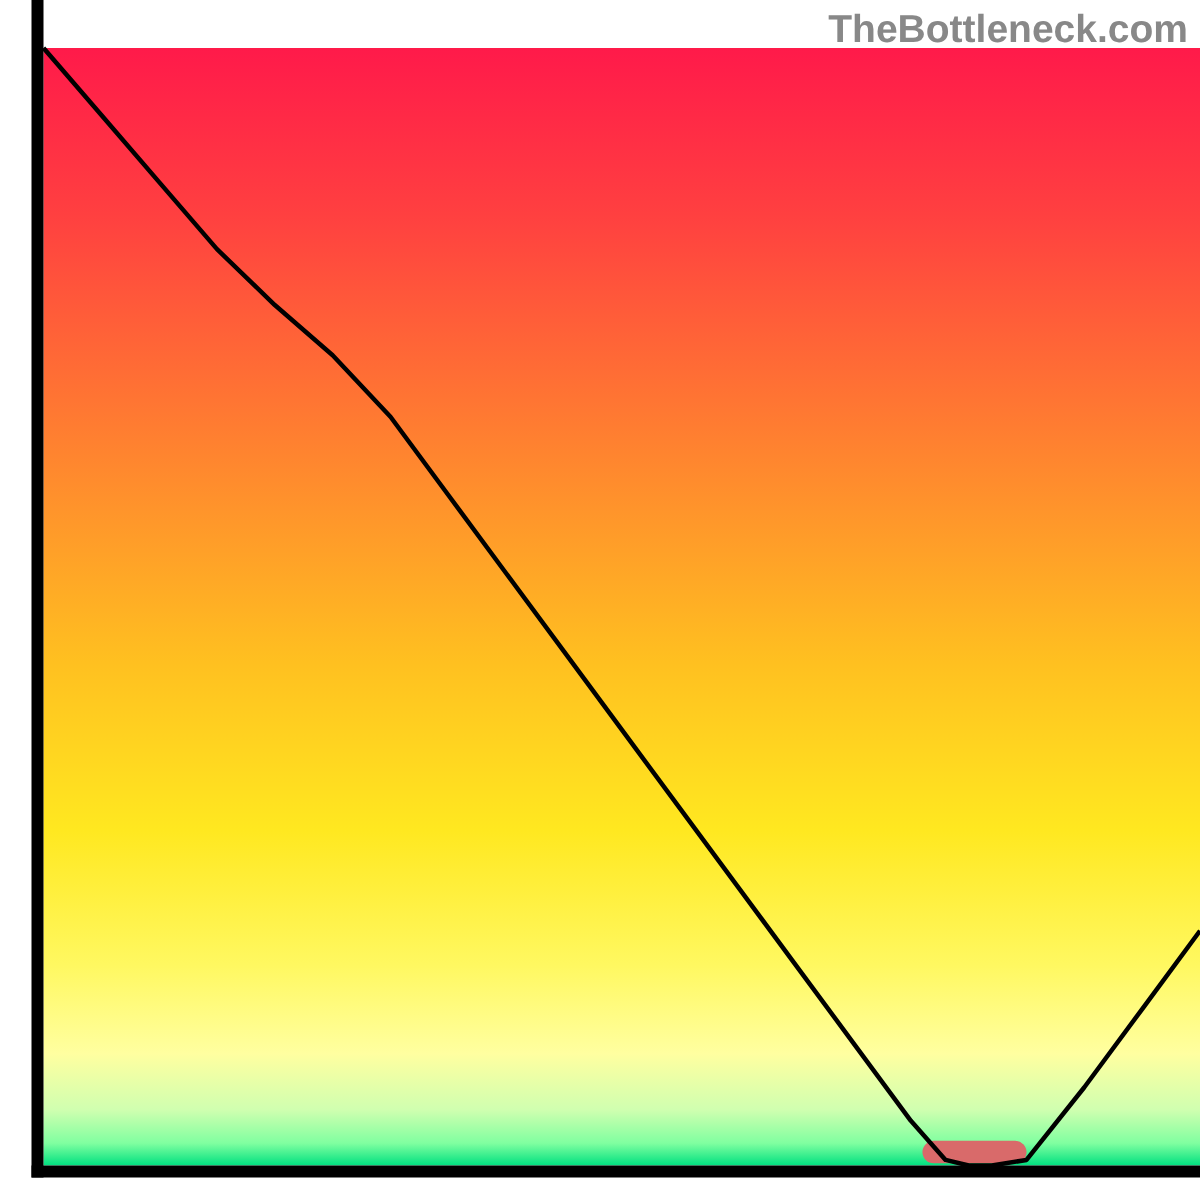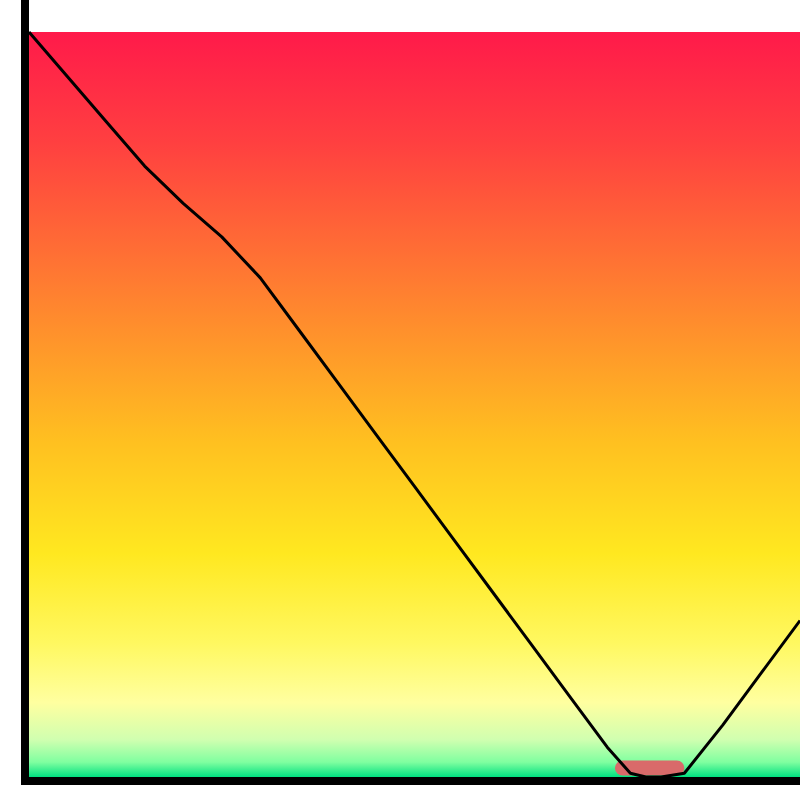--- a/index.html
+++ b/index.html
@@ -25,20 +25,21 @@
     z-index: 10;
   }
   svg {
     display: block;
   }
 </style>
 </head>
 <body>
 
 <div class="chart-container">
+  <div class="watermark">TheBottleneck.com</div>
   <svg id="chart-svg" width="800" height="800" viewBox="0 0 800 800">
     <defs>
       <linearGradient id="bg-gradient" x1="0" y1="0" x2="0" y2="1">
           <stop offset="0%" stop-color="#ff1a4a"></stop>
           <stop offset="15%" stop-color="#ff4040"></stop>
           <stop offset="35%" stop-color="#ff8030"></stop>
           <stop offset="55.00000000000001%" stop-color="#ffc020"></stop>
           <stop offset="70%" stop-color="#ffe820"></stop>
           <stop offset="82%" stop-color="#fff860"></stop>
           <stop offset="90%" stop-color="#ffffa0"></stop>

